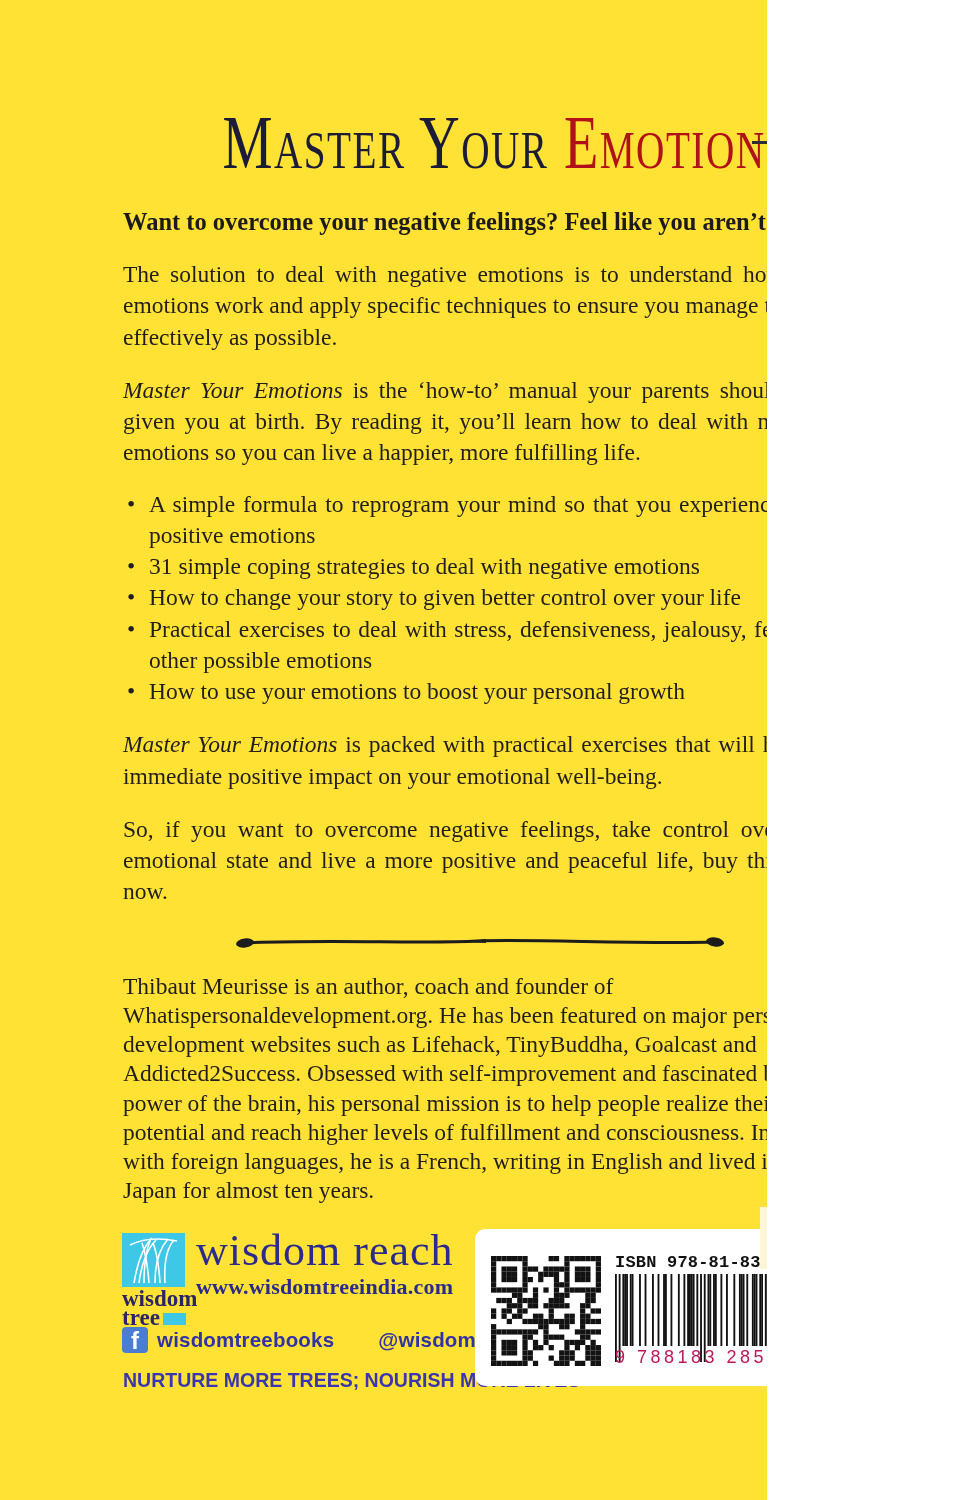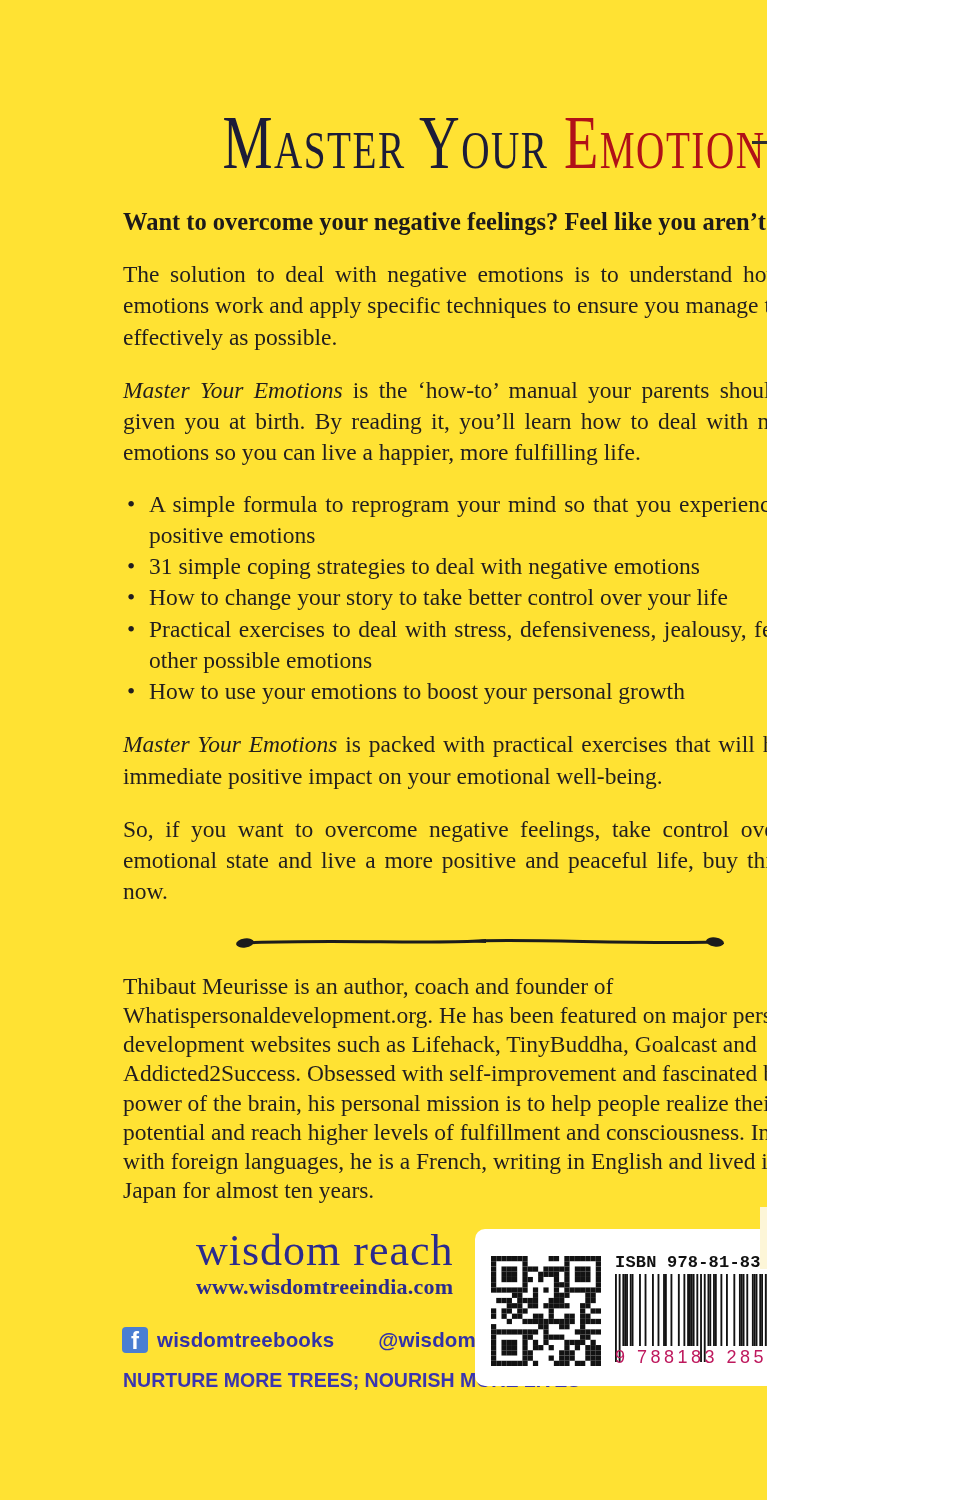--- a/index.html
+++ b/index.html
@@ -136,21 +136,21 @@
     <div class="para">The solution to deal with negative emotions is to understand how your emotions work and apply specific techniques to ensure you manage them as effectively as possible.</div>
 
     <div class="para">
       <span class="lead-italic">Master Your Emotions</span><span> is the ‘how-to’ manual your parents should have given you at birth. By reading it, you’ll learn how to deal with negative emotions so you can live a happier, more fulfilling life.</span>
     </div>
 
     <div class="list-block">
       <ul class="learn-list">
         <li>A simple formula to reprogram your mind so that you experience more positive emotions</li>
         <li>31 simple coping strategies to deal with negative emotions</li>
-        <li>How to change your story to take better control over your life</li>
+        <li>How to change your story to given better control over your life</li>
         <li>Practical exercises to deal with stress, defensiveness, jealousy, fear, and other possible emotions</li>
         <li>How to use your emotions to boost your personal growth</li>
       </ul>
     </div>
 
     <div class="para">
       <span class="lead-italic">Master Your Emotions</span><span> is packed with practical exercises that will have an immediate positive impact on your emotional well-being.</span>
     </div>
 
     <div class="para">So, if you want to overcome negative feelings, take control over your emotional state and live a more positive and peaceful life, buy this book now.</div>
@@ -161,20 +161,42 @@
         <path d="M230 10 L 252 7 L 252 11 Z" fill="#1c1c1c"></path>
         <ellipse cx="11" cy="11" rx="9" ry="4.5" fill="#1c1c1c" transform="rotate(-8 11 11)"></ellipse>
         <ellipse cx="481" cy="10" rx="9" ry="4.5" fill="#1c1c1c" transform="rotate(8 481 10)"></ellipse>
       </svg>
     </div>
 
     <div class="bio">Thibaut Meurisse is an author, coach and founder of Whatispersonaldevelopment.org. He has been featured on major personal development websites such as Lifehack, TinyBuddha, Goalcast and Addicted2Success. Obsessed with self-improvement and fascinated by the power of the brain, his personal mission is to help people realize their full potential and reach higher levels of fulfillment and consciousness. In love with foreign languages, he is a French, writing in English and lived in Japan for almost ten years.</div>
 
   </div>
 
+  <div class="logo-block">
+    <svg class="logo-square" width="63" height="54" viewBox="0 0 63 54">
+      <rect width="63" height="54" fill="#3ec7e6"></rect>
+      <g stroke="#ffffff" stroke-width="1.6" fill="none">
+        <path d="M12 50 C15 32 21 14 30 5"></path>
+        <path d="M17 50 C19 33 25 16 34 7"></path>
+        <path d="M22 50 C22 34 24 18 28 8"></path>
+        <path d="M27 50 C26 36 24 22 20 10"></path>
+        <path d="M33 50 C33 33 37 16 46 6"></path>
+        <path d="M38 50 C37 34 35 20 31 10"></path>
+        <path d="M43 50 C42 32 44 16 52 7"></path>
+        <path d="M8 12 C20 6 34 4 55 8"></path>
+      </g>
+    </svg>
+    <div class="logo-words">
+      <div>wisdom</div>
+      <div class="logo-tree-row">
+        <span>tree</span>
+        <span class="logo-cyan-bar"></span>
+      </div>
+    </div>
+  </div>
 
   <div class="wordmark">wisdom reach</div>
   <div class="website">www.wisdomtreeindia.com</div>
 
   <div class="social-row">
     <span class="fb-icon">
         <span>f</span>
       </span>
     <span class="handle">wisdomtreebooks</span>
     <span class="handle tw">@wisdomtree</span>

